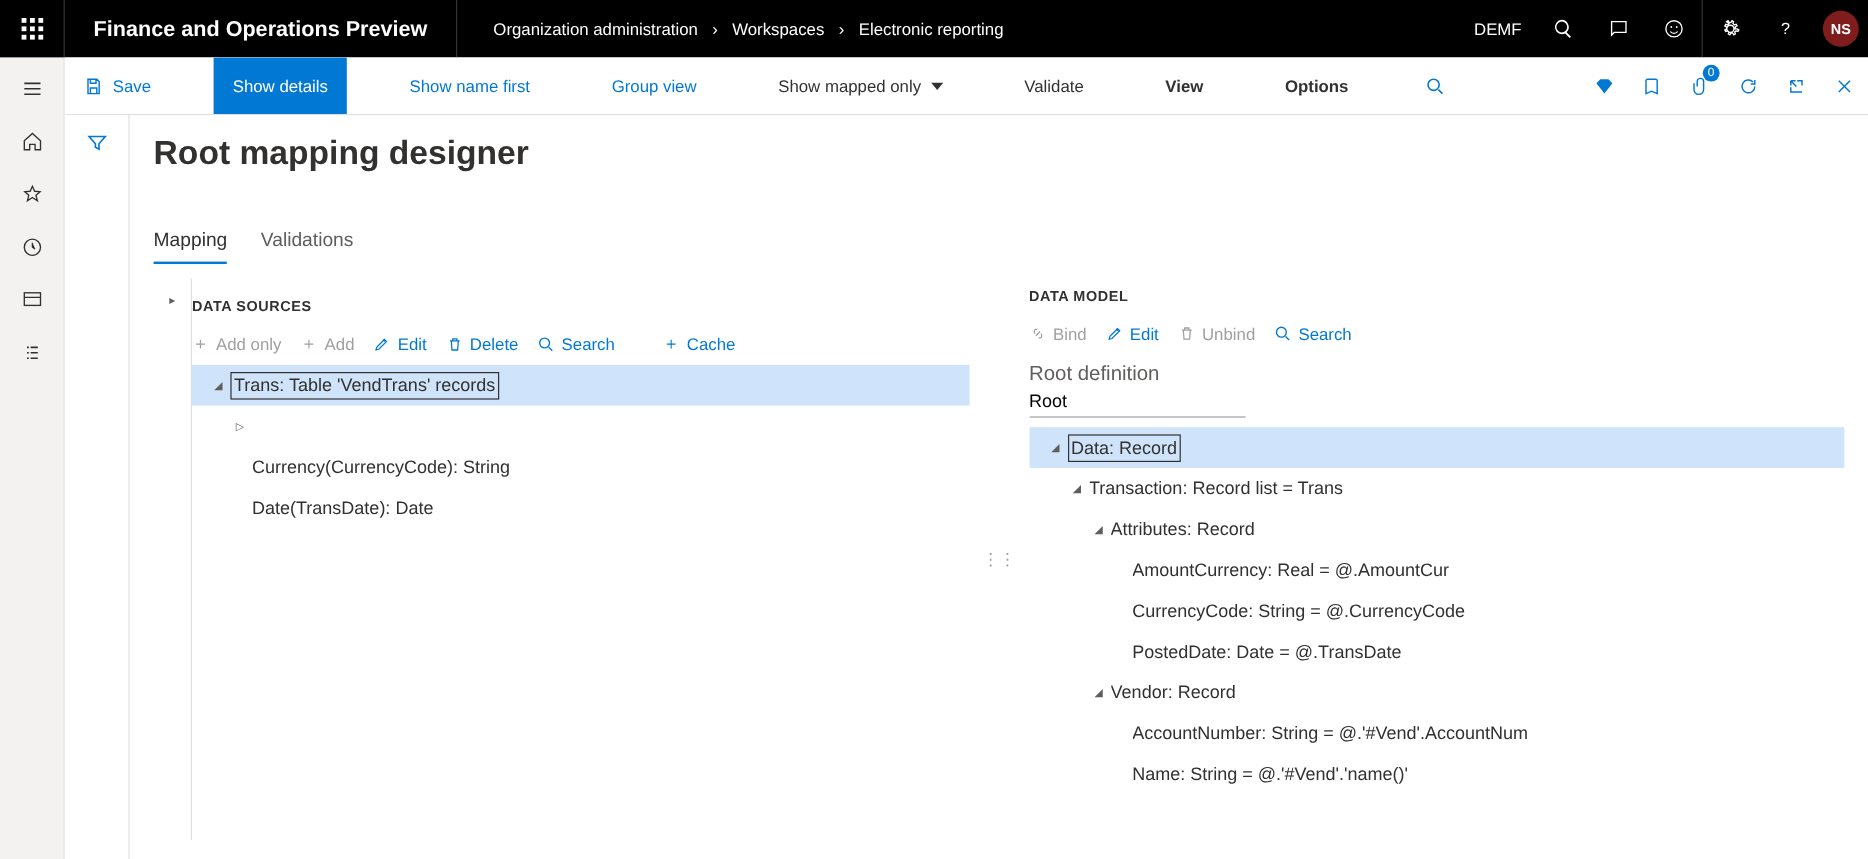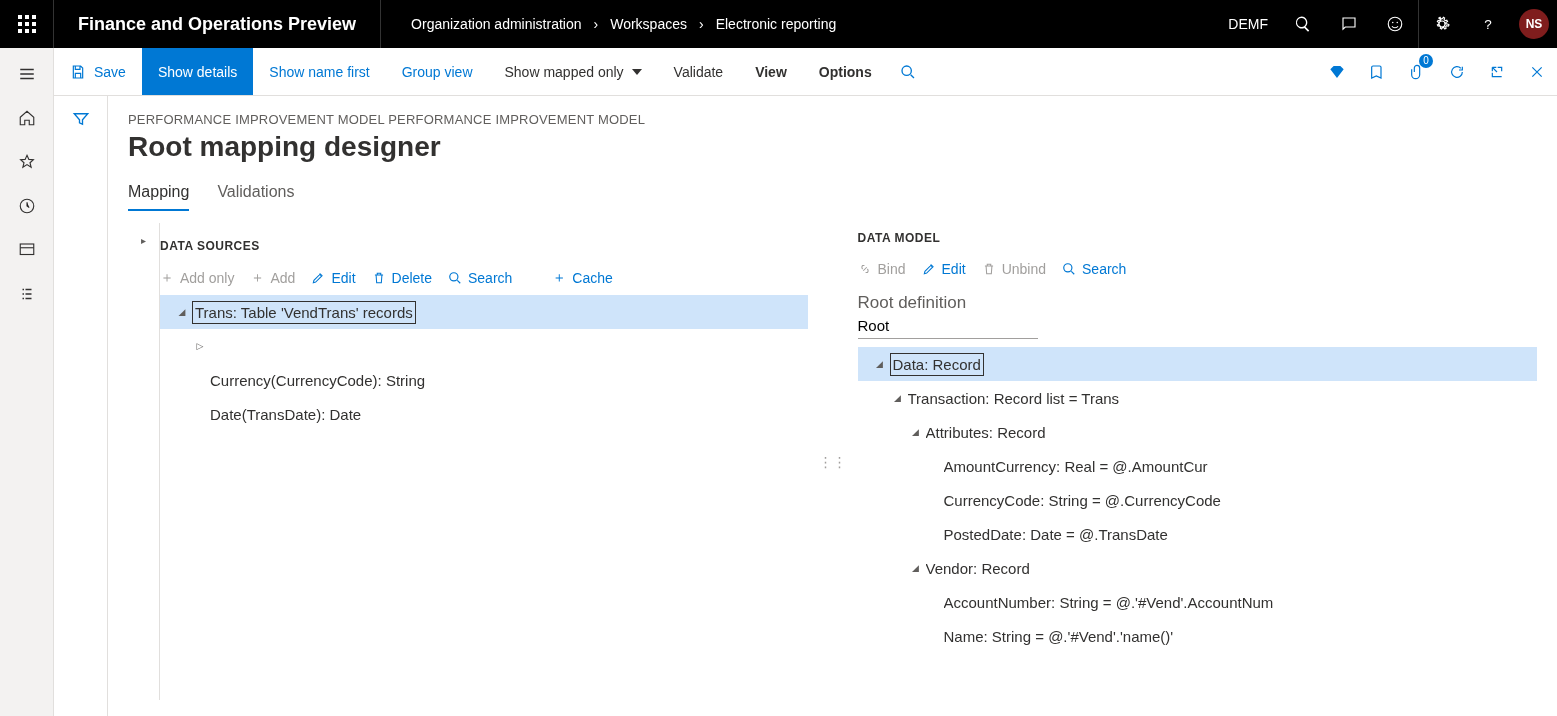--- a/index.html
+++ b/index.html
@@ -18,36 +18,36 @@
   .topbar .right .company { padding: 0 12px; font-size:14px; }
   .topbar .right .sep { width:1px; height:48px; background:#333; }
   .avatar { width:30px; height:30px; border-radius:50%; background:#7f1d1d; color:#fff; display:flex; align-items:center; justify-content:center; font-size:12px; font-weight:600; }
   svg.icon { fill: currentColor; }
   
   .body { display:flex; height: calc(716px - 48px); }
   .leftrail { width:54px; background:#f3f2f1; border-right:1px solid #e1dfdd; display:flex; flex-direction:column; align-items:center; padding-top:6px; gap:4px; }
   .leftrail .railbtn { width:54px; height:40px; display:flex; align-items:center; justify-content:center; color:#323130; }
   .main { flex:1; display:flex; flex-direction:column; background:#fff; }
   
-  .cmdbar { height:48px; border-bottom:1px solid #e1dfdd; display:flex; align-items:stretch; background:#fff; }
+  .cmdbar { height:48px; border-bottom:1px solid #e1dfdd; display:flex; align-items:stretch; background:#fff;gap:36px; }
   .cmdbtn { display:flex; align-items:center; gap:8px; padding:0 16px; font-size:14px; color:#323130; cursor:pointer; }
   .cmdbtn.blue { color:#0078d4; }
   .cmdbtn.primary { background:#0078d4; color:#fff; }
   .cmdbar .spacer { flex:1; }
   .cmdbar .right { display:flex; align-items:center; }
   .cmdbar .iconbtn { width:40px; height:48px; display:flex; align-items:center; justify-content:center; color:#0078d4; position:relative; }
   .badge { position:absolute; top:6px; right:4px; background:#0078d4; color:#fff; border-radius:8px; font-size:10px; padding:0 4px; min-width:14px; height:14px; display:flex; align-items:center; justify-content:center; }
   
   .content { flex:1; display:flex; }
   .filterstrip { width:54px; border-right:1px solid #e1dfdd; display:flex; justify-content:center; padding-top:14px; background:#fff; }
   .page { flex:1; padding:16px 20px; display:flex; flex-direction:column; overflow:auto; }
   .pre-title { font-size:13px; color:#605e5c; letter-spacing:0.2px; margin-bottom:4px; }
   .page-title { font-size:28px; font-weight:600; margin-bottom:12px; }
   .tabs { display:flex; gap:28px; border-bottom:none; margin-bottom:12px; }
-  .tab { padding:8px 0; font-size:16px; color:#605e5c; cursor:pointer; }
+  .tab { padding:8px 0; font-size:16px; color:#605e5c; cursor:pointer;margin-top:28px; }
   .tab.active { color:#323130; border-bottom:2px solid #0078d4; }
   .columns { display:flex; flex:1; gap:16px; }
   .col { flex:1; min-width:0; }
   .col.right { flex:1; }
   .leftcol-wrap { display:flex; align-items:stretch; }
   .collapse-strip { width:32px; border-right:1px solid #e1dfdd; display:flex; justify-content:center; padding-top:12px; color:#605e5c; font-size:10px; }
   .panelbody { flex:1; padding:8px 0; }
   .section-title { font-size:12px; font-weight:700; letter-spacing:0.5px; color:#323130; padding:8px 0; }
   .toolbar { display:flex; gap:16px; padding:8px 0; flex-wrap:wrap; align-items:center; }
   .tbtn { display:flex; align-items:center; gap:6px; color:#0078d4; cursor:pointer; font-size:14px; }
@@ -239,21 +239,20 @@
       </div>
     </div>
 
     <div class="content">
       <div class="filterstrip">
         <svg width="18" height="18" viewBox="0 0 24 24">
             <path fill="none" stroke="#0078d4" stroke-width="1.8" d="M3 5h18l-7 8v6l-4-2v-4z"></path>
           </svg>
       </div>
       <div class="page">
-        <div class="pre-title">PERFORMANCE IMPROVEMENT MODEL PERFORMANCE IMPROVEMENT MODEL</div>
         <div class="page-title">Root mapping designer</div>
         <div class="tabs">
           <div class="tab active">Mapping</div>
           <div class="tab">Validations</div>
         </div>
 
         <div class="columns">
 
           <div class="col leftcol-wrap">
             <div class="collapse-strip">▸</div>

